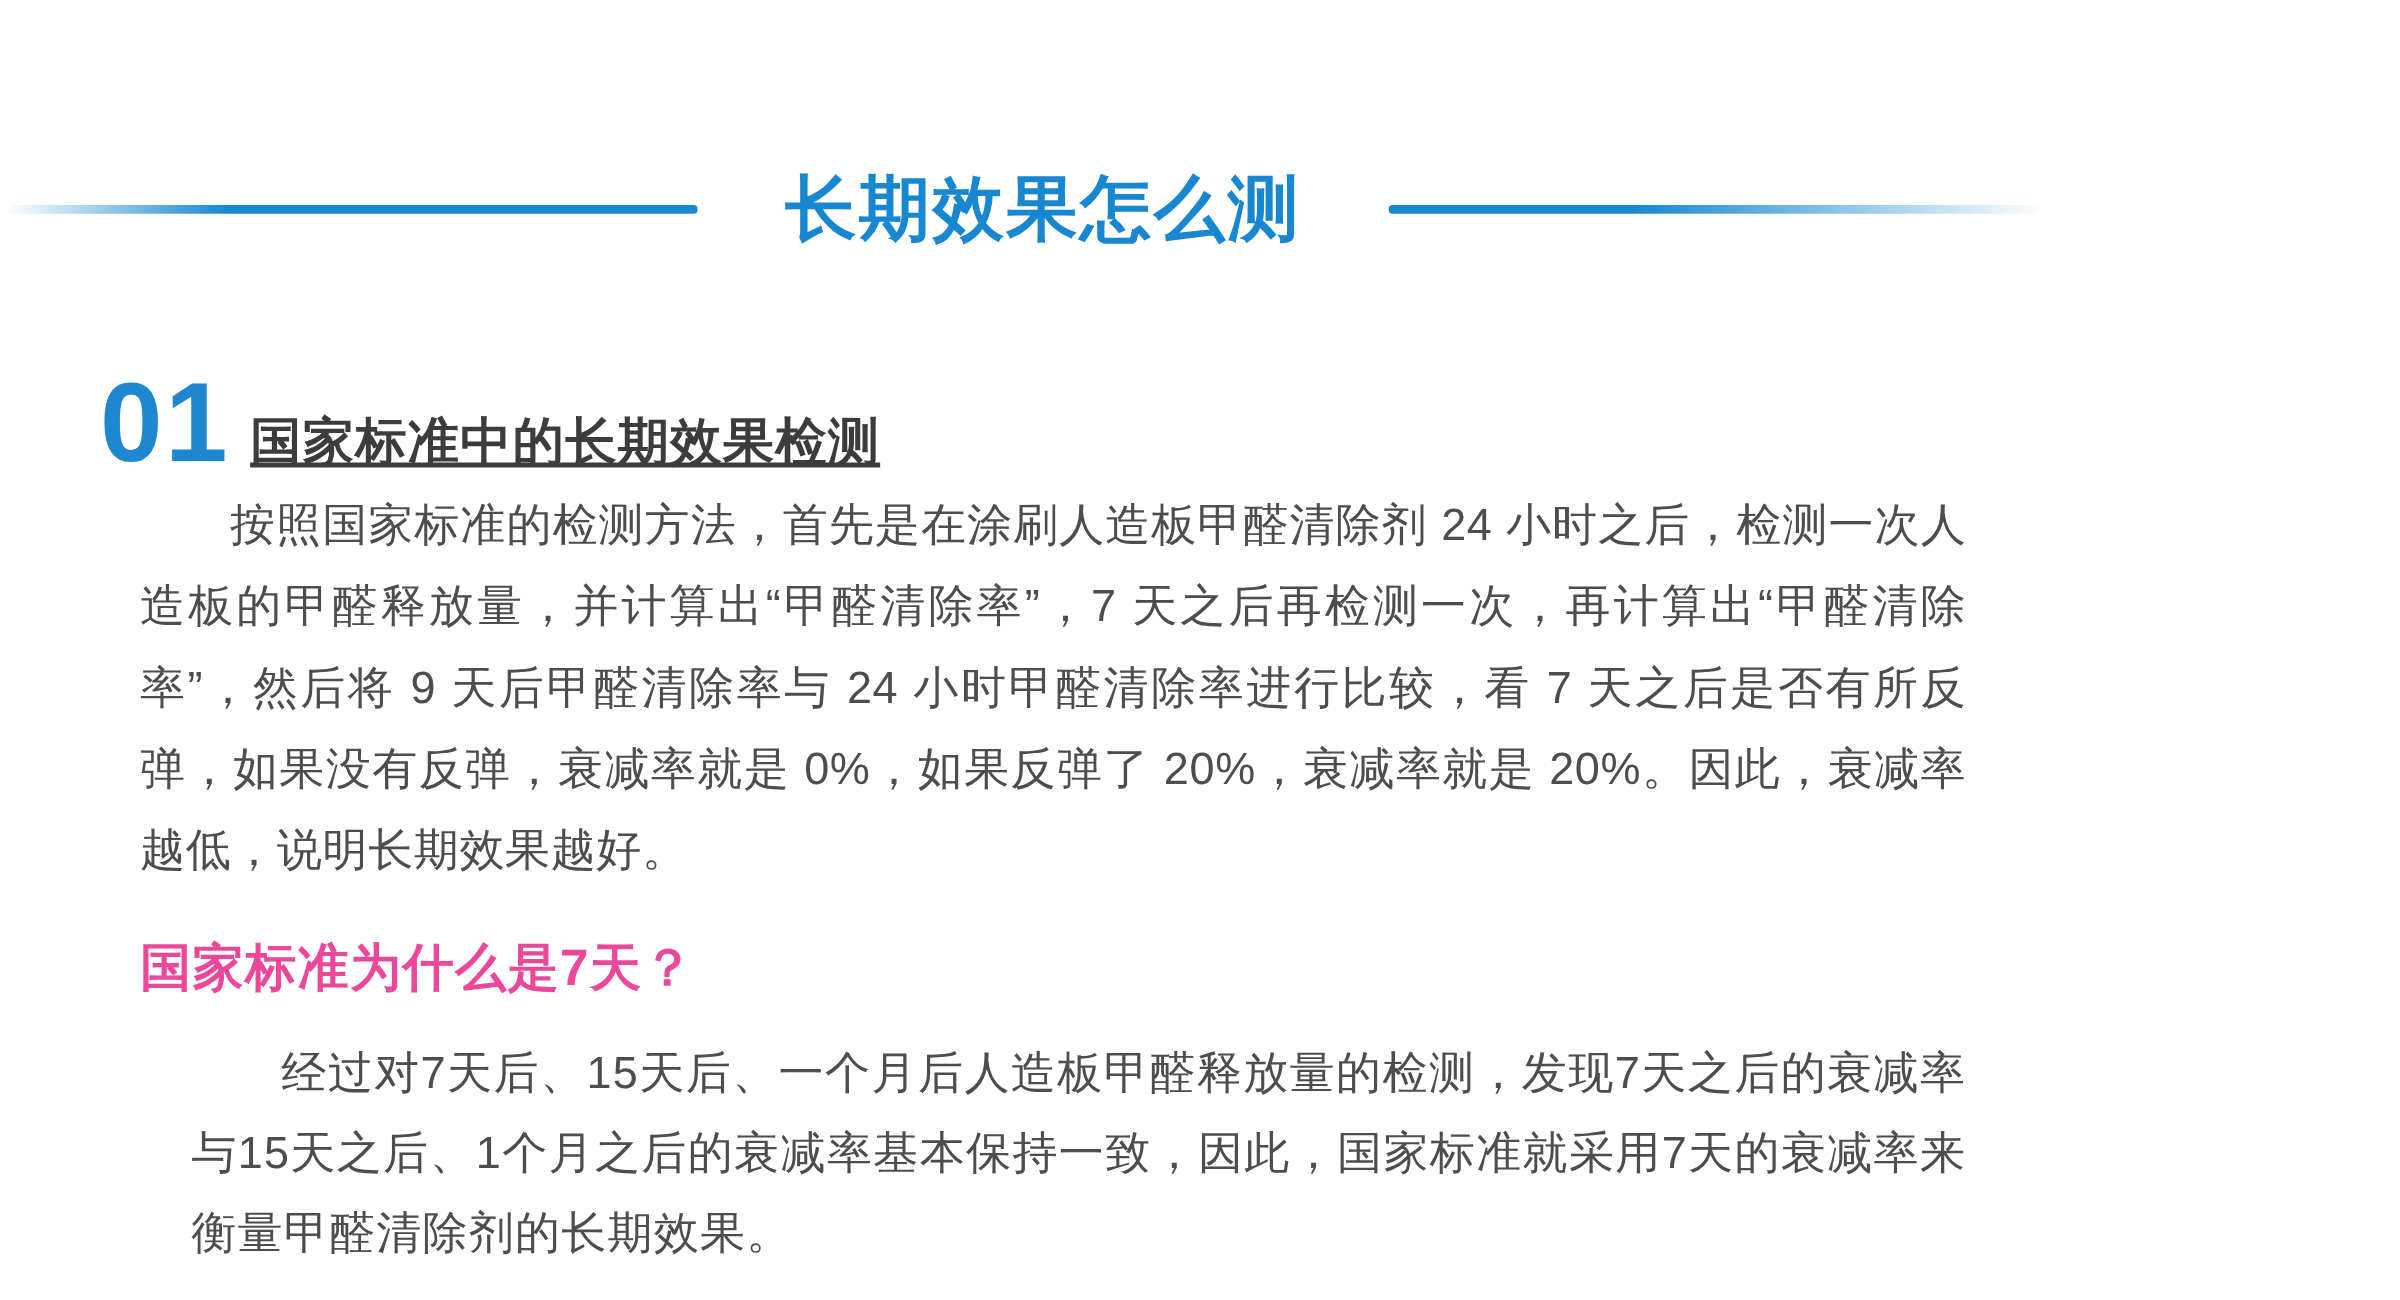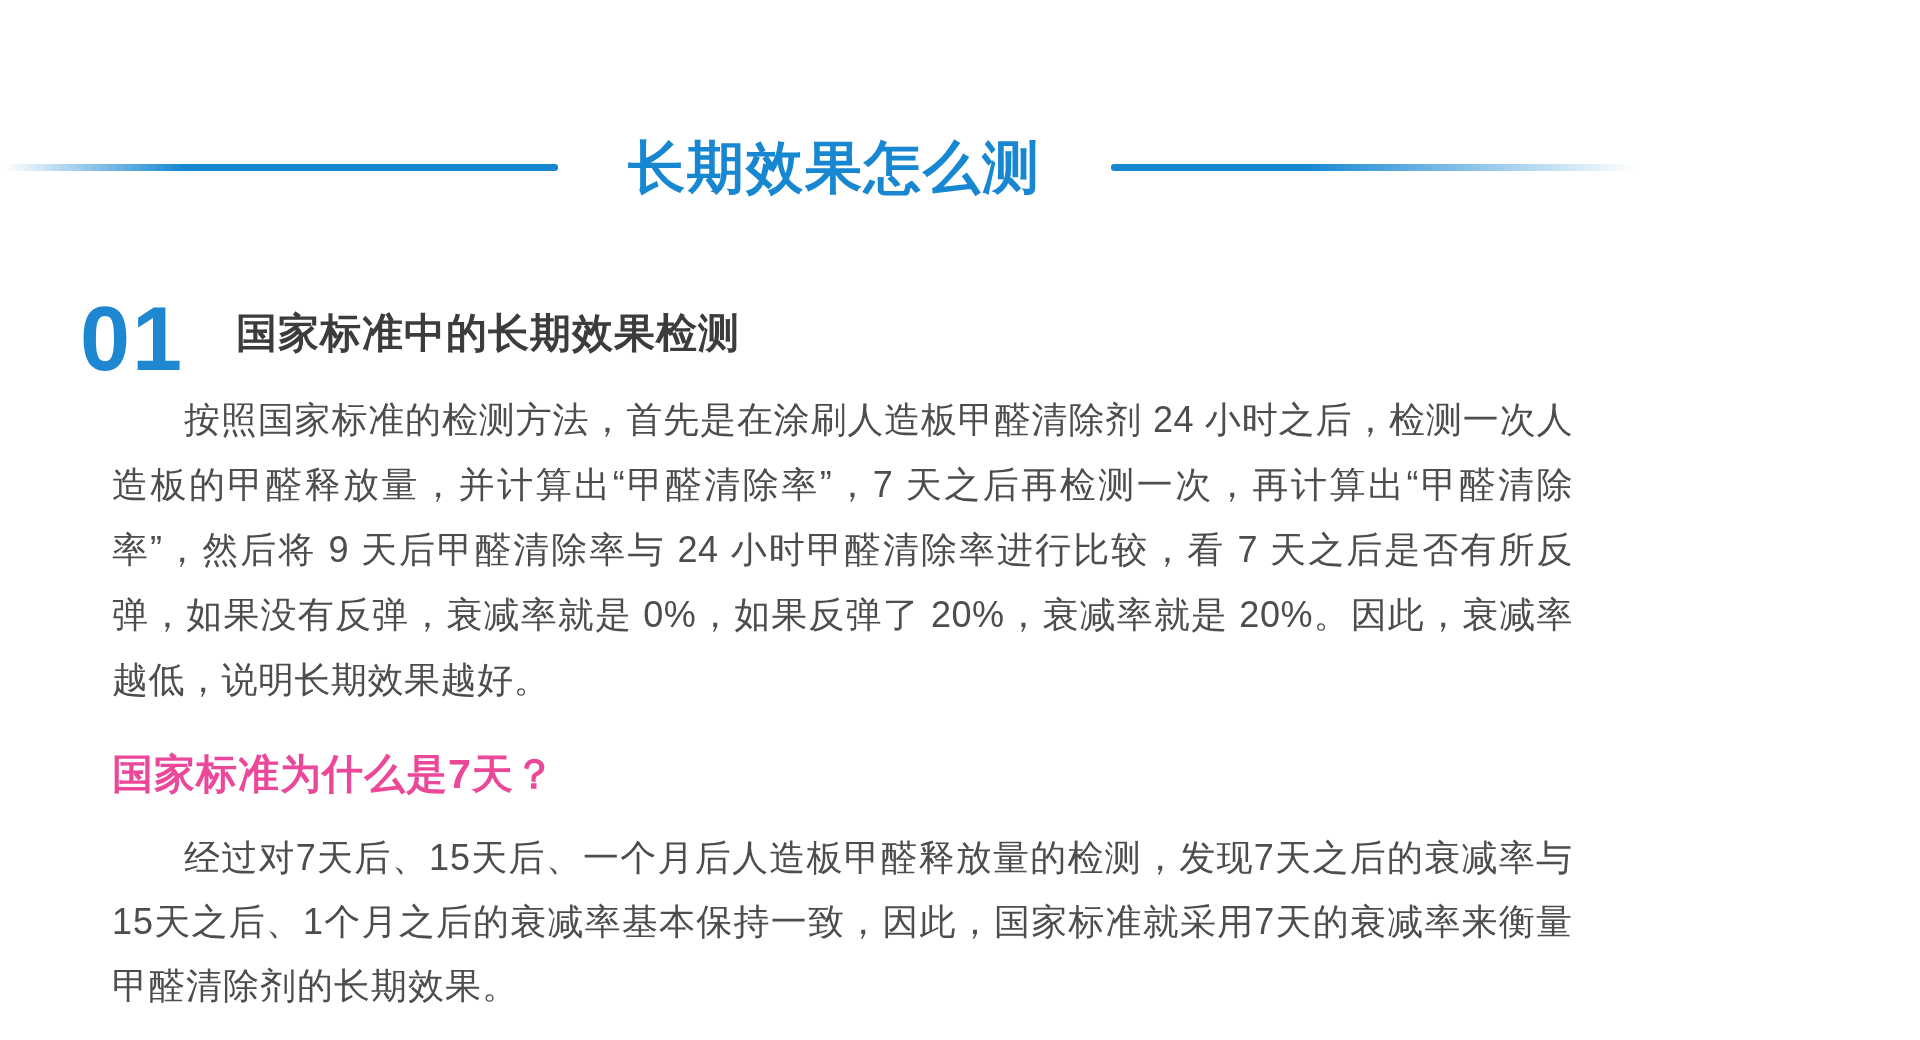--- a/index.html
+++ b/index.html
@@ -48,40 +48,40 @@
   }
 
   
   .content {
     margin-left: 112px;
     margin-right: 101px;
   }
 
   .section-header {
     display: flex;
-    align-items: flex-start;
+    align-items: flex-end;
     margin-top: 102px;
     margin-left: -32px;
-    gap: 36px;
   }
   .section-number {
     font-size: 90px;
     font-weight: 700;
     color: #1e87d1;
     line-height: 76px;
     letter-spacing: 2px;
   }
   .section-heading {
     font-size: 41px;
     font-weight: 700;
     color: #3c3c3c;
     letter-spacing: 1px;
     margin-left: 16px;
     margin-top: 8px;
     line-height: 48px;
+    text-decoration: underline;
   }
 
   .body-text p {
     font-size: 36px;
     line-height: 65px;
     color: #4d4d4d;
     text-align: justify;
     text-indent: 2em;
     letter-spacing: 0.5px;
   }
@@ -89,21 +89,21 @@
 
   .sub-heading {
     font-size: 41px;
     font-weight: 700;
     color: #ec4899;
     letter-spacing: 1px;
     margin-top: 36px;
     line-height: 52px;
   }
 
-  .body-text-2 { margin-top: 26px; }
+  .body-text-2 { margin-top: 26px; margin-left: 41px; }
   .body-text-2 p {
     font-size: 36px;
     line-height: 64px;
     color: #4d4d4d;
     text-align: justify;
     text-indent: 2em;
     letter-spacing: 1px;
   }
 </style>
 </head>

